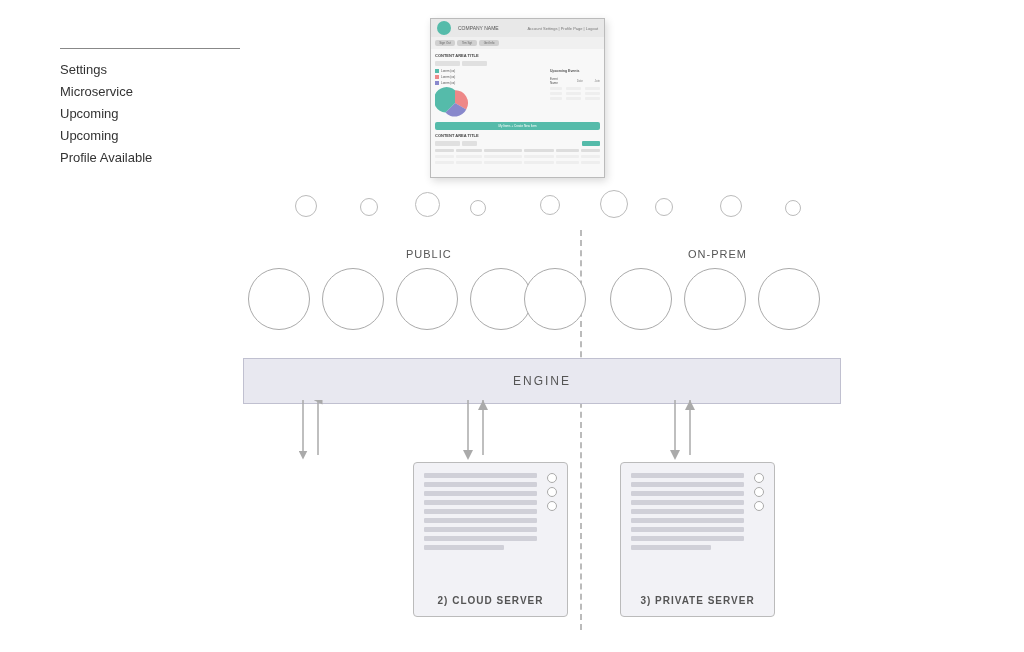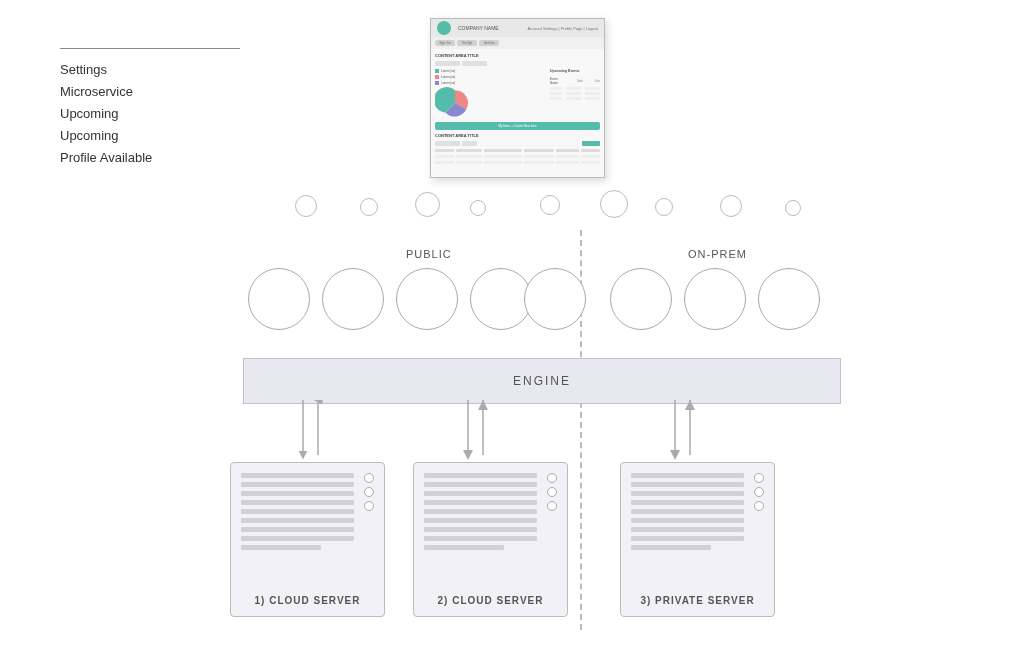--- a/index.html
+++ b/index.html
@@ -500,39 +500,20 @@
     <polygon points="25,10 30,0 35,10" fill="#aaa"></polygon>
   </svg>
 
   <svg style="position:absolute;top:400px;left:660px;width:50px;height:75px;" viewBox="0 0 50 75">
     <line x1="15" y1="0" x2="15" y2="55" stroke="#aaa" stroke-width="1.5"></line>
     <polygon points="10,50 15,60 20,50" fill="#aaa"></polygon>
     <line x1="30" y1="55" x2="30" y2="0" stroke="#aaa" stroke-width="1.5"></line>
     <polygon points="25,10 30,0 35,10" fill="#aaa"></polygon>
   </svg>
 
-  <div class="server-box" style="top:462px;left:230px;">
-    <div class="server-box-inner">
-      <div class="server-circle-group">
-        <div class="server-small-circle"></div>
-        <div class="server-small-circle"></div>
-        <div class="server-small-circle"></div>
-      </div>
-      <div class="server-line"></div>
-      <div class="server-line"></div>
-      <div class="server-line"></div>
-      <div class="server-line"></div>
-      <div class="server-line"></div>
-      <div class="server-line"></div>
-      <div class="server-line"></div>
-      <div class="server-line"></div>
-      <div class="server-line" style="width:60%;"></div>
-    </div>
-    <div class="server-label">1) CLOUD SERVER</div>
-  </div>
 
   <div class="server-box" style="top:462px;left:413px;">
     <div class="server-box-inner">
       <div class="server-circle-group">
         <div class="server-small-circle"></div>
         <div class="server-small-circle"></div>
         <div class="server-small-circle"></div>
       </div>
       <div class="server-line"></div>
       <div class="server-line"></div>

